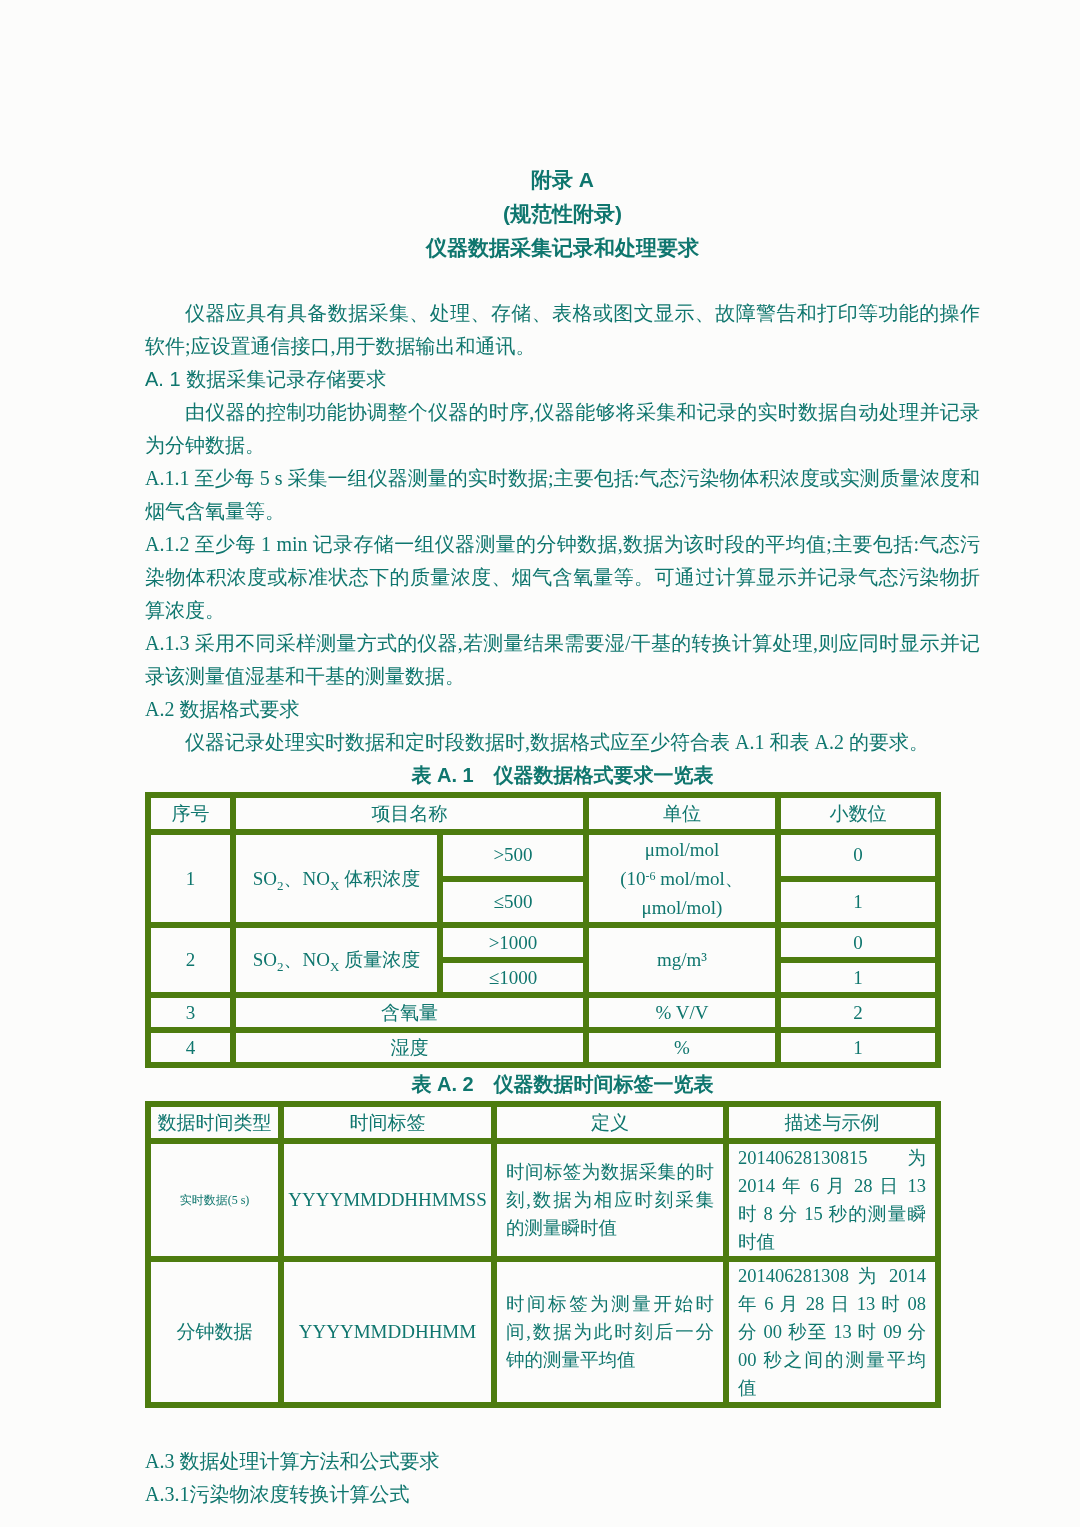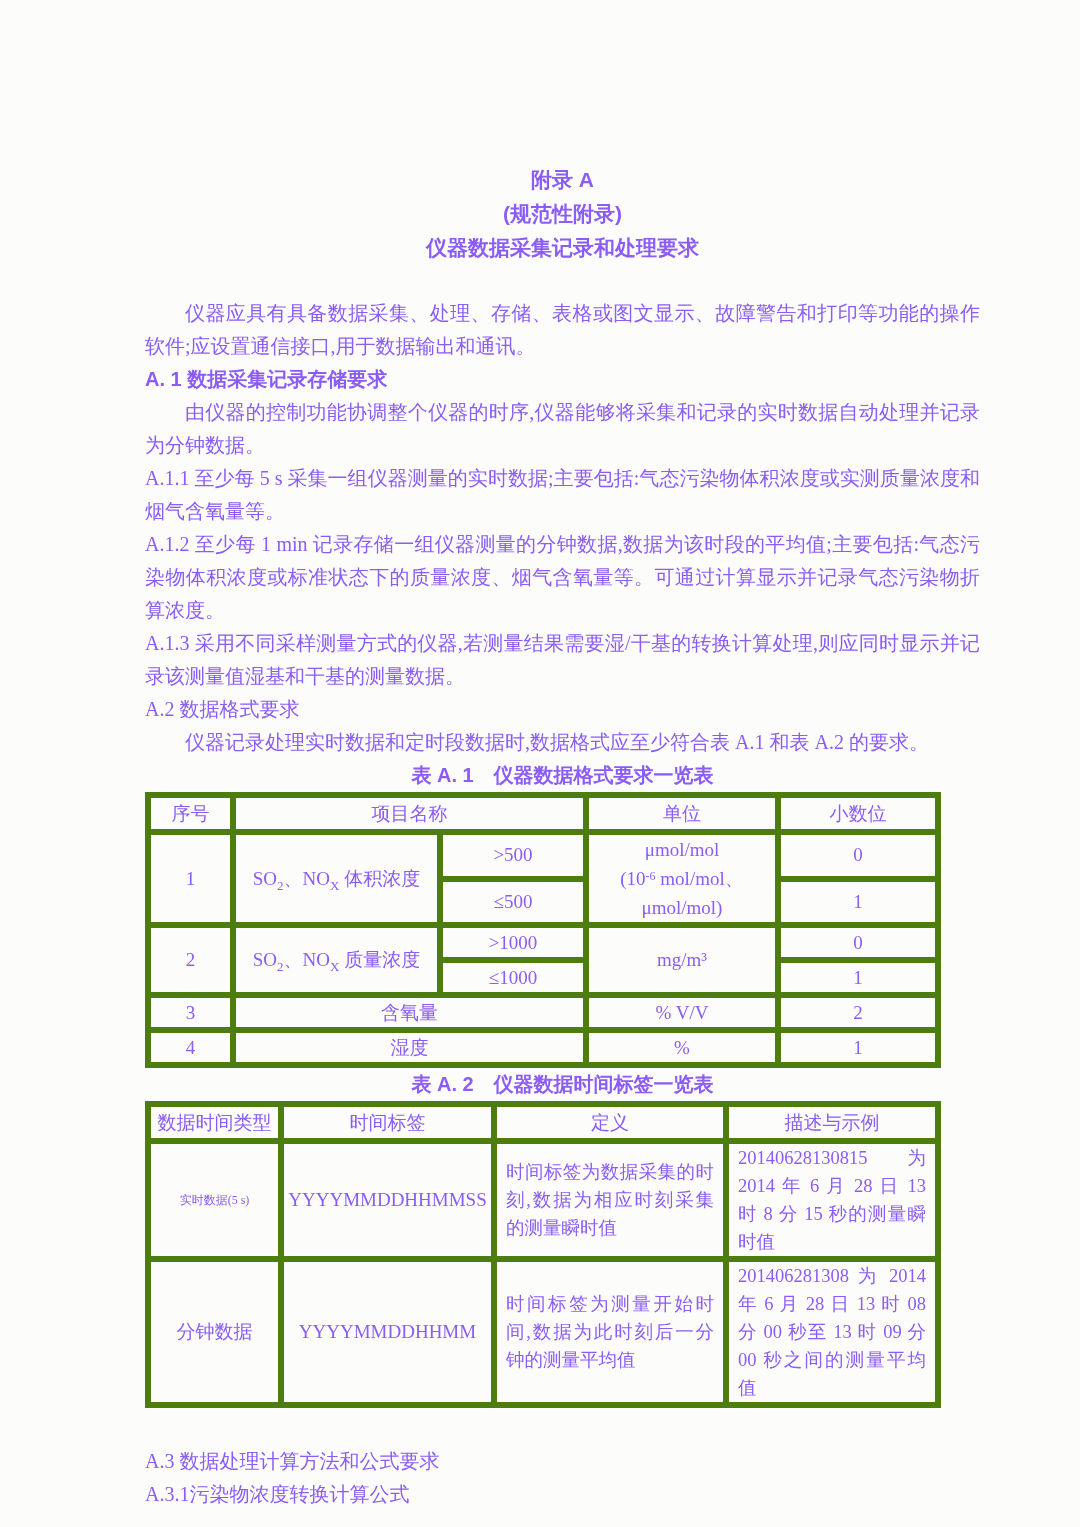--- a/index.html
+++ b/index.html
@@ -3,36 +3,36 @@
 <meta charset="utf-8">
 <style>
   html,body { margin:0; padding:0; background:#fcfcfb; }
   .page {
     position:relative;
     width:1080px; height:1527px;
     box-sizing:border-box;
     padding:163px 100px 0 145px;
     background:#fcfcfb;
     font-family:"Liberation Serif","DejaVu Serif",serif;
-    color:#8b5cf6;
+    color:#0f766e;
     overflow:hidden;
   }
   .doc-title {
     text-align:center;
     font-family:"Liberation Sans","DejaVu Sans",sans-serif;
     font-weight:700;
     font-size:21px;
     line-height:34px;
   }
   .para { margin:0; font-size:20px; line-height:33px; text-align:justify; }
   .indent { text-indent:2em; }
   .intro { margin-top:32px; }
   .bold-heading {
     font-family:"Liberation Sans","DejaVu Sans",sans-serif;
-    font-weight:700;
+    font-weight:400;
   }
   .table-caption {
     font-family:"Liberation Sans","DejaVu Sans",sans-serif;
     font-weight:700;
     font-size:20px; line-height:33px; text-align:center;
   }
   .cap2 { }
   table.tbl {
     border-collapse:collapse;
     width:790px;

